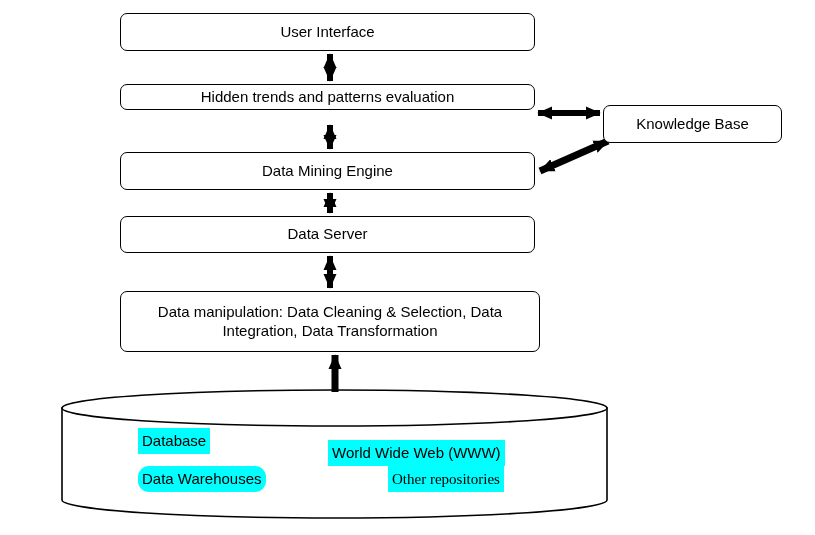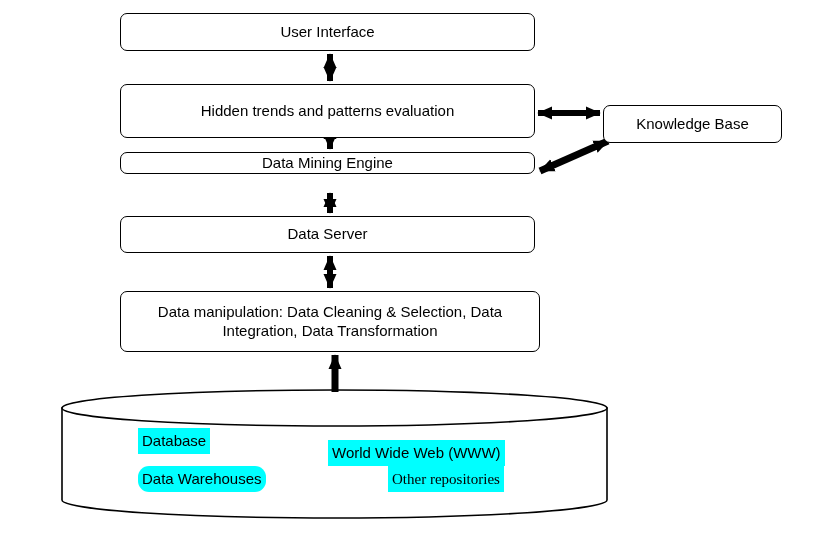--- a/index.html
+++ b/index.html
@@ -8,22 +8,22 @@
     background:#ffffff;color:#000;
     font-family:"Liberation Sans", sans-serif;
   }
   svg.canvas{position:absolute;left:0;top:0;width:815px;height:535px;}
   .box{
     position:absolute;background:#fff;border:1.6px solid #000;border-radius:7px;
     display:flex;align-items:center;justify-content:center;text-align:center;
     font-size:15px;line-height:1.25;box-sizing:border-box;padding:2px 6px;
   }
   #box-ui{left:120px;top:13px;width:415px;height:38px;}
-  #box-hidden{left:120px;top:84px;width:415px;height:54px;}
-  #box-dme{left:120px;top:152px;width:415px;height:22px;}
+  #box-hidden{left:120px;top:84px;width:415px;height:26px;}
+  #box-dme{left:120px;top:152px;width:415px;height:38px;}
   #box-server{left:120px;top:216px;width:415px;height:37px;}
   #box-manip{left:120px;top:291px;width:420px;height:61px;}
   #box-kb{left:603px;top:105px;width:179px;height:38px;}
   #box-manip .wrap{display:inline-block;max-width:345px;}
   .ds-label{
     position:absolute;font-size:15px;line-height:20px;
     padding:3px 4px;white-space:nowrap;
   }
   #ds-0{left:138px;top:428px;}
   #ds-1{left:328px;top:428px;margin-top:12px;}

